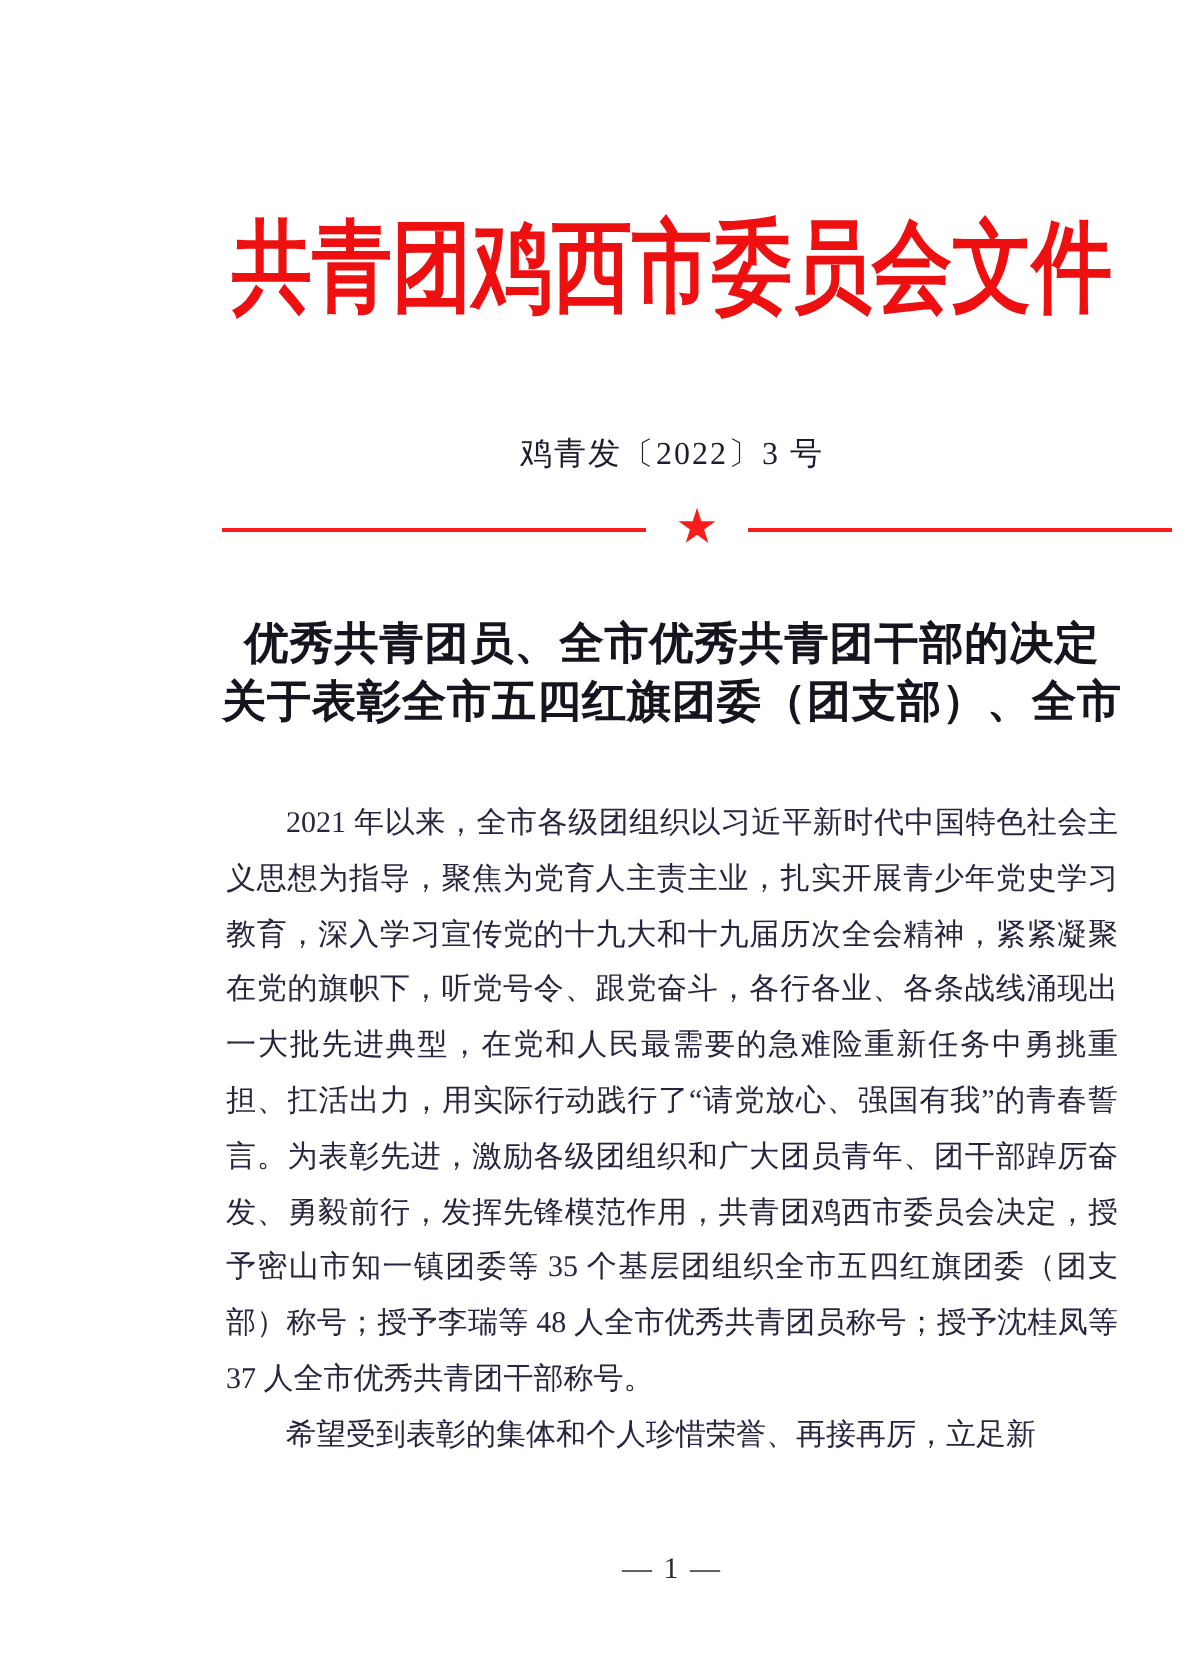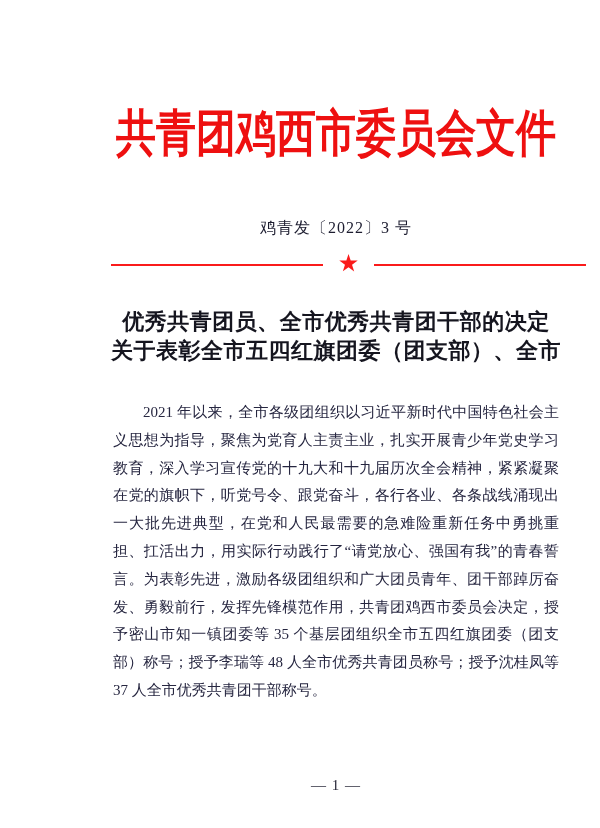--- a/index.html
+++ b/index.html
@@ -111,17 +111,18 @@
     <div class="rule-line"></div>
   </div>
 
   <div class="doc-title">
     <div>优秀共青团员、全市优秀共青团干部的决定</div>
     <div>关于表彰全市五四红旗团委（团支部）、全市</div>
   </div>
 
   <div class="doc-body">
     <p>2021 年以来，全市各级团组织以习近平新时代中国特色社会主义思想为指导，聚焦为党育人主责主业，扎实开展青少年党史学习教育，深入学习宣传党的十九大和十九届历次全会精神，紧紧凝聚在党的旗帜下，听党号令、跟党奋斗，各行各业、各条战线涌现出一大批先进典型，在党和人民最需要的急难险重新任务中勇挑重担、扛活出力，用实际行动践行了“请党放心、强国有我”的青春誓言。为表彰先进，激励各级团组织和广大团员青年、团干部踔厉奋发、勇毅前行，发挥先锋模范作用，共青团鸡西市委员会决定，授予密山市知一镇团委等 35 个基层团组织全市五四红旗团委（团支部）称号；授予李瑞等 48 人全市优秀共青团员称号；授予沈桂凤等 37 人全市优秀共青团干部称号。</p>
+    <p>希望受到表彰的集体和个人珍惜荣誉、再接再厉，立足新</p>
   </div>
 
   <div class="page-footer">— 1 —</div>
 
 </div>
 
 </body></html>

